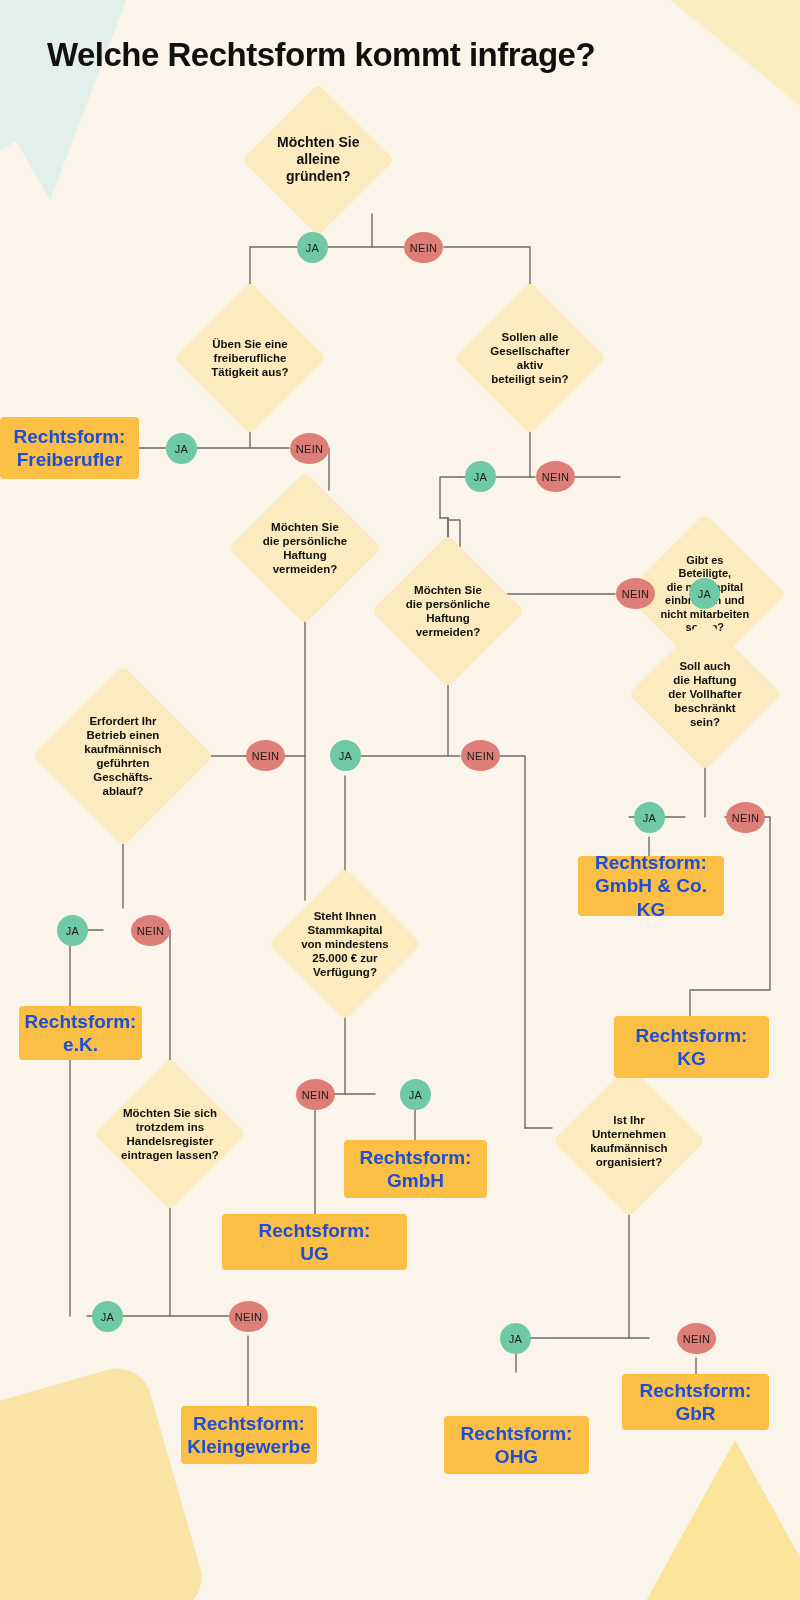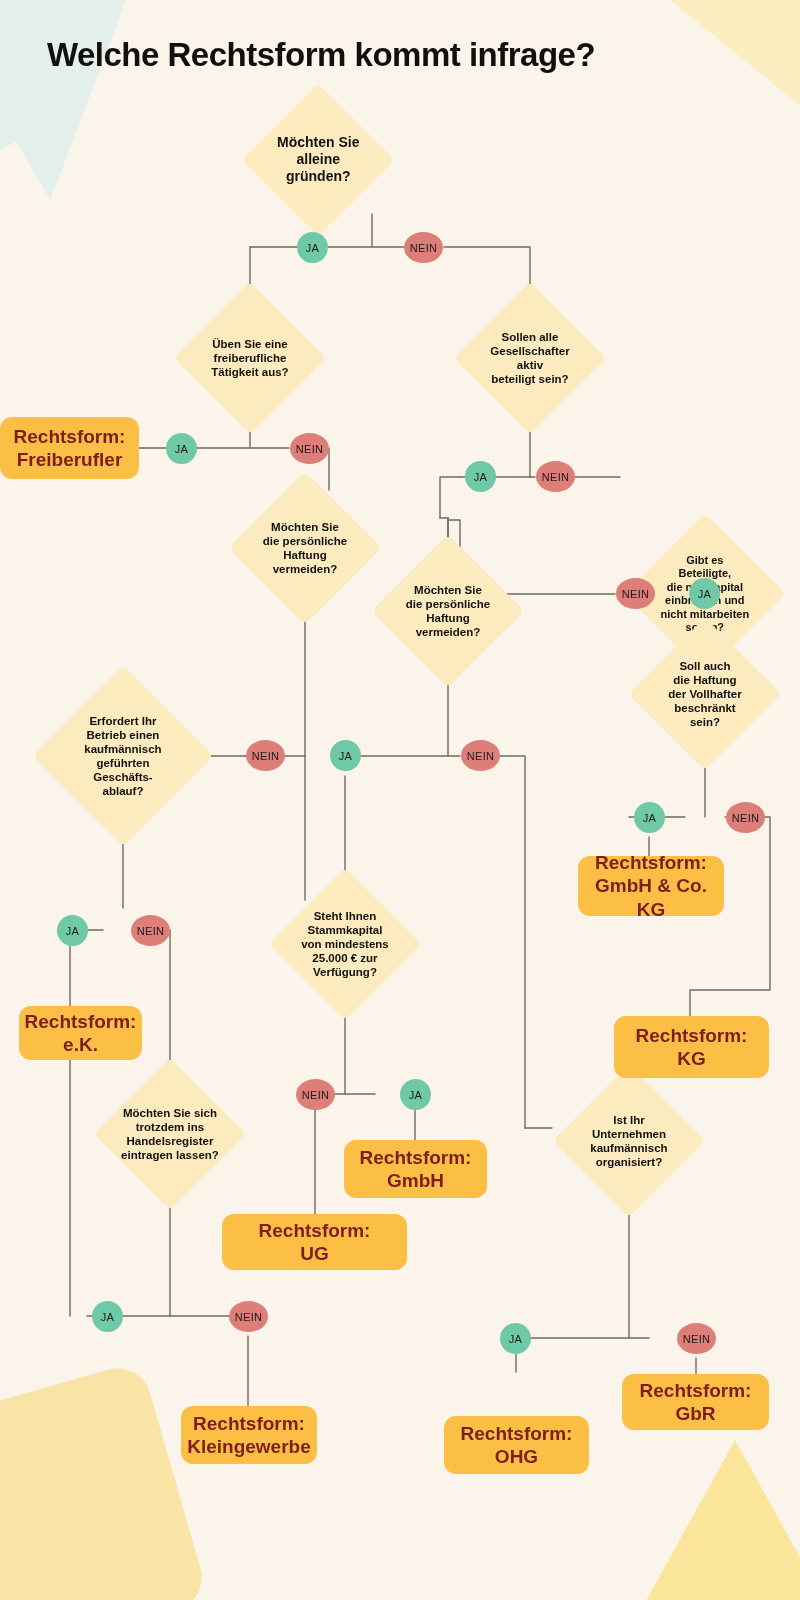--- a/index.html
+++ b/index.html
@@ -47,22 +47,22 @@
     display:block;
     font-weight:bold;color:#12100E;
     line-height:1.22;
     white-space:pre-line;
   }
 
   .result{
     display:flex;align-items:center;justify-content:center;
     text-align:center;
     background:#FBBF45;
-    border-radius:12px;
-    color:#7f1d1d;font-weight:bold;font-size:19px;line-height:1.22;
+    border-radius:4px;
+    color:#1d4ed8;font-weight:bold;font-size:19px;line-height:1.22;
     white-space:pre-line;
     padding:8px 6px;
     box-sizing:border-box;
   }
 
   .pill{
     position:absolute;
     border-radius:50%;
     display:flex;align-items:center;justify-content:center;
     font-size:11px;color:#1C1A17;

